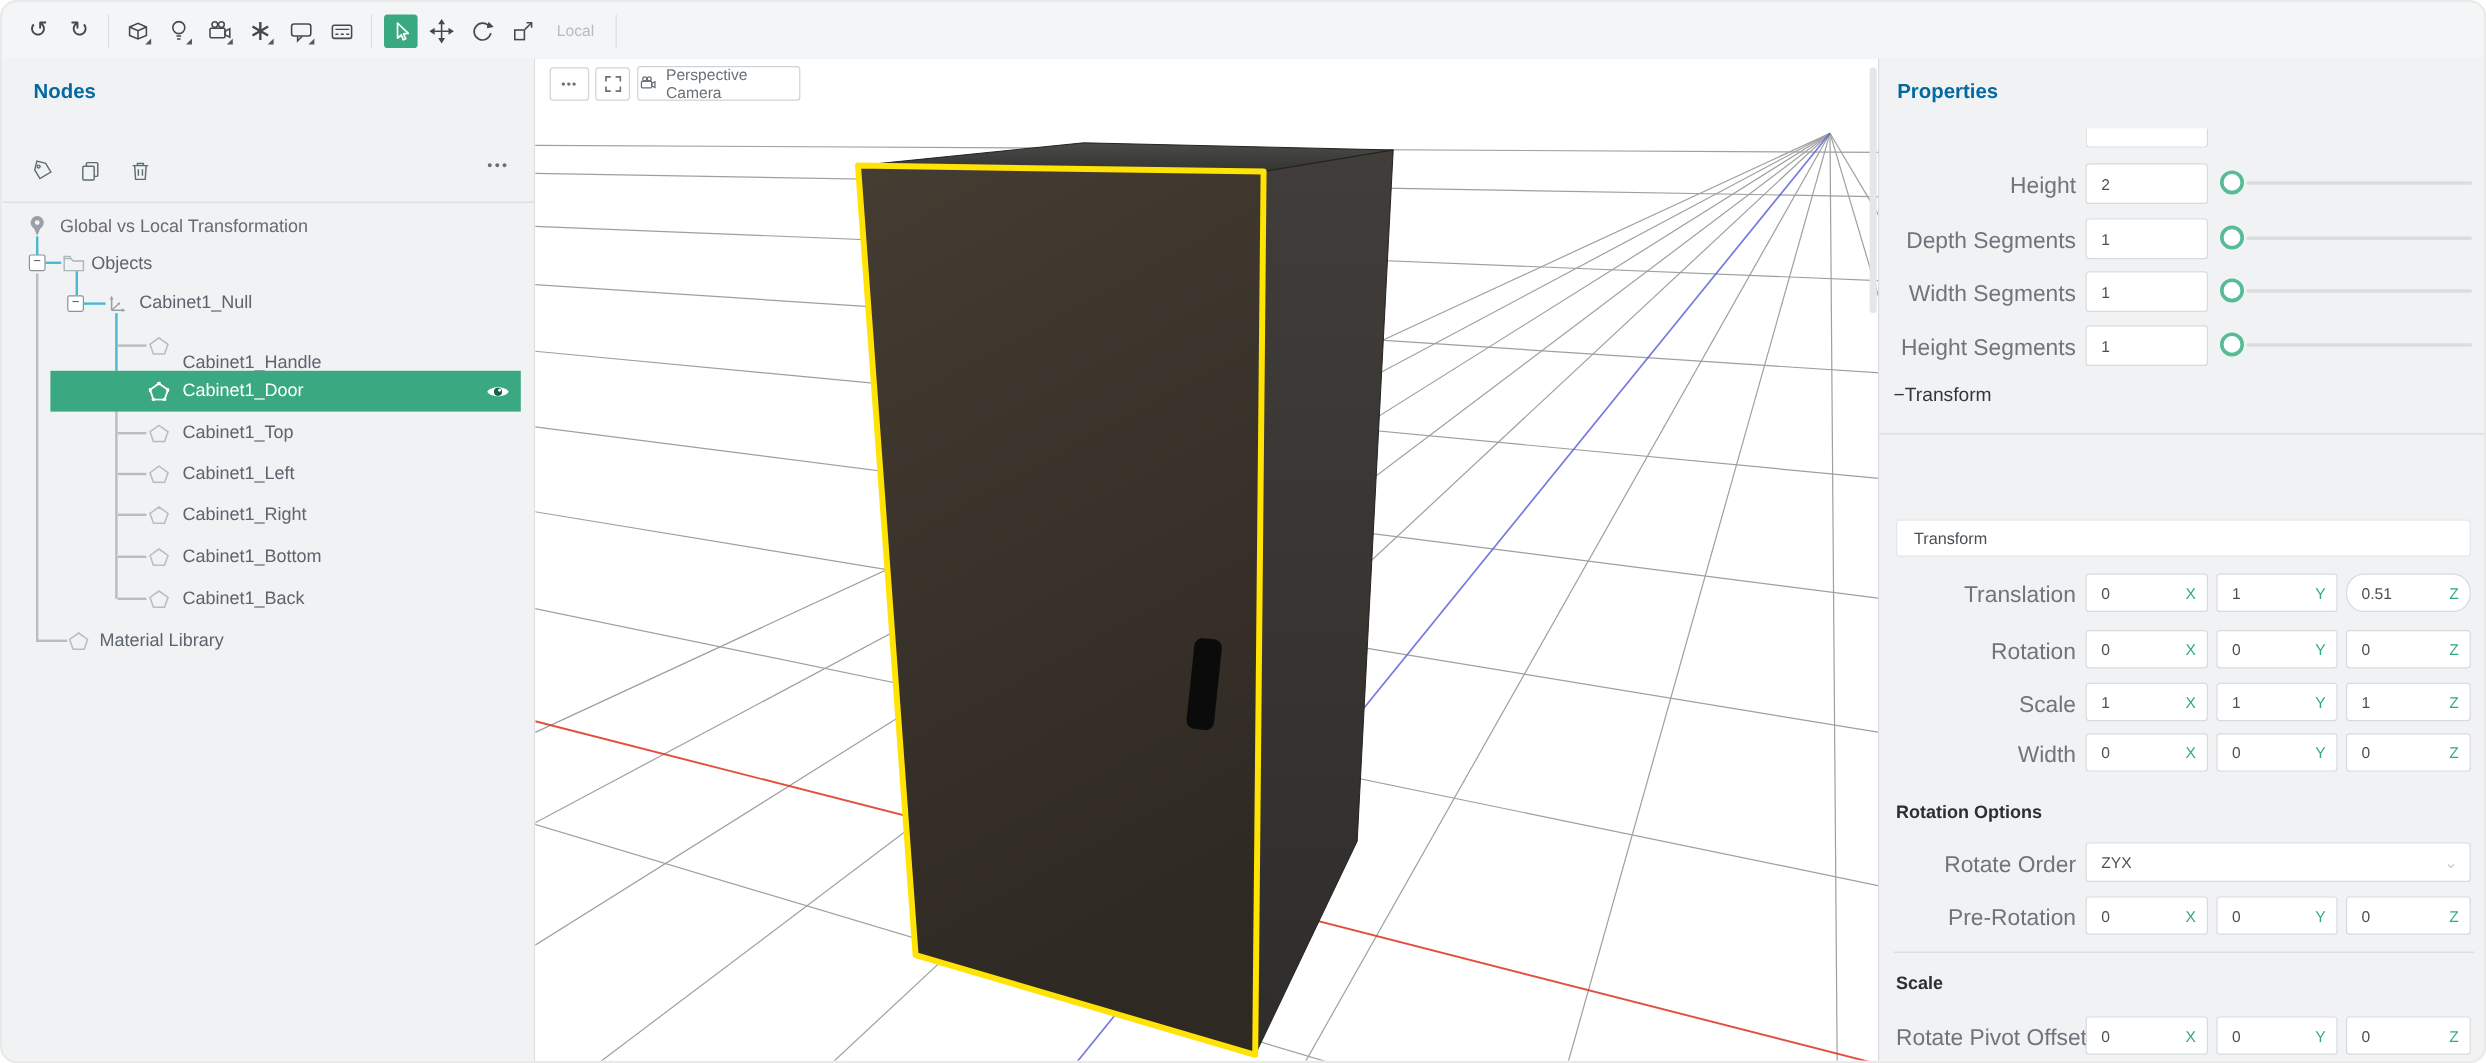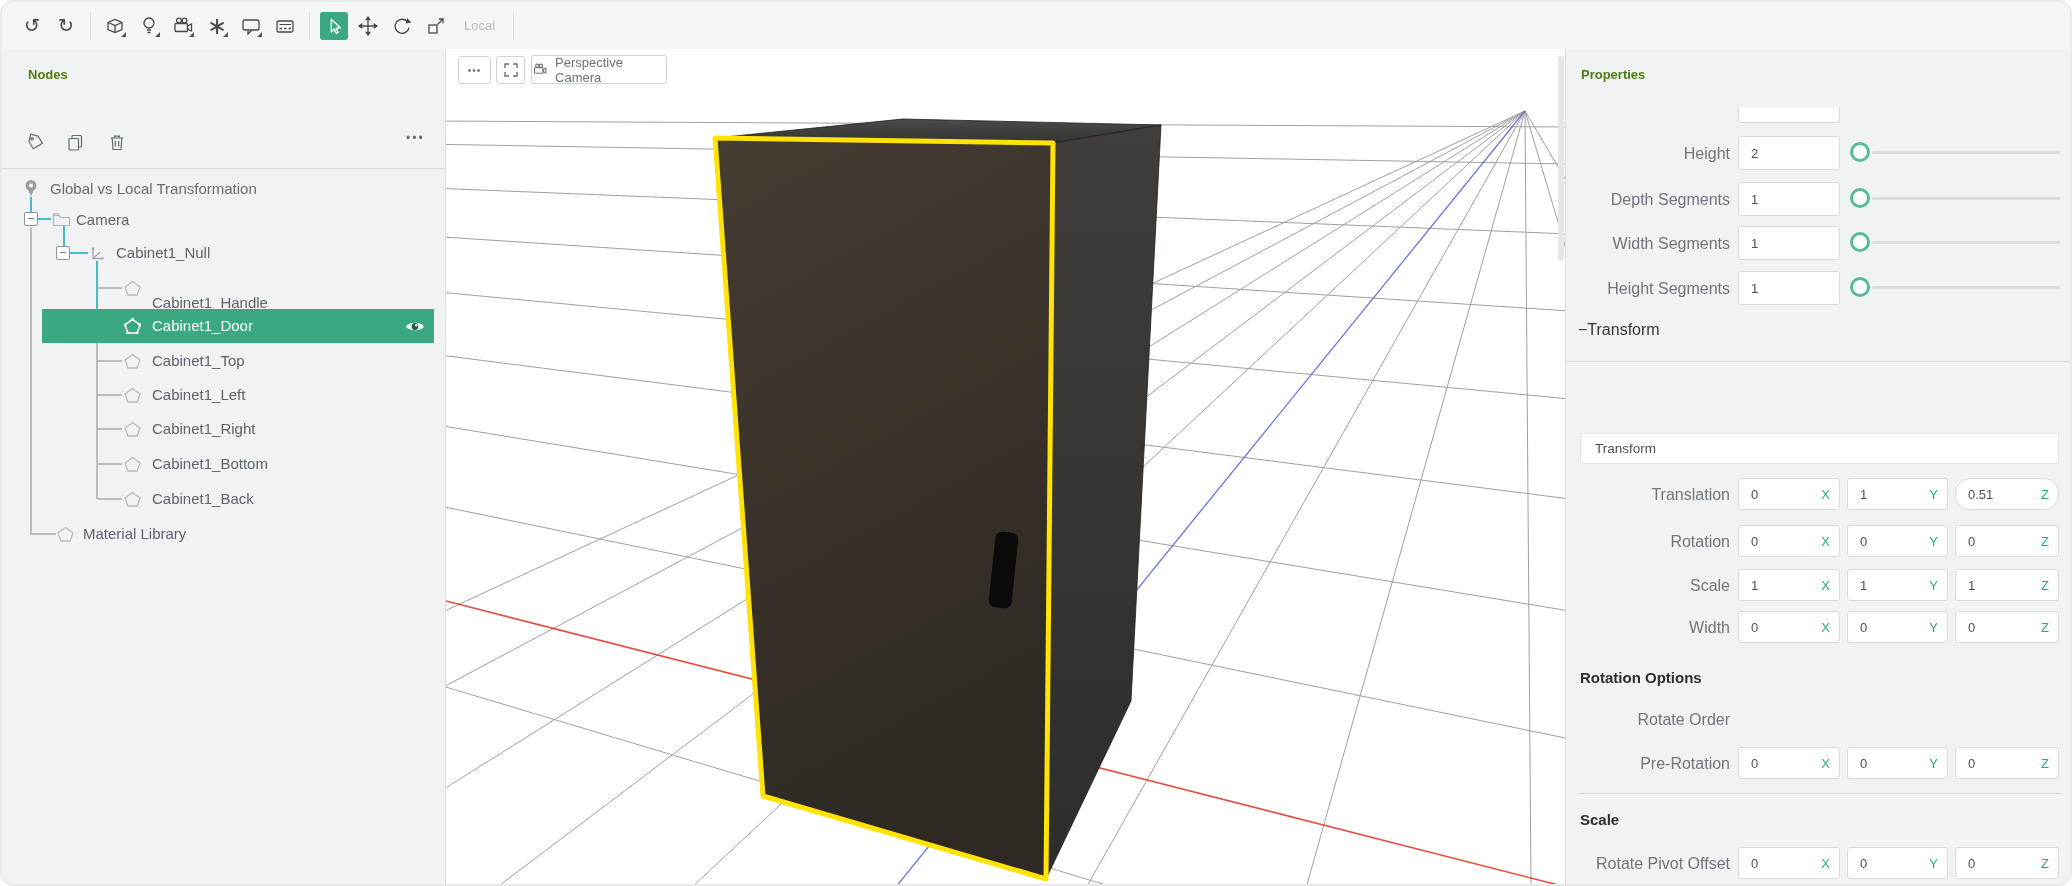--- a/index.html
+++ b/index.html
@@ -17,40 +17,40 @@
   .glyph{font-size:19px;line-height:1;color:#45494f;}
   .dd::after{content:"";position:absolute;right:3px;bottom:3px;
              border-left:5px solid transparent;border-bottom:5px solid #55595f;}
   .local-lbl{font-size:13px;color:#b8bcc1;margin:0 14px 0 8px;flex:0 0 auto;}
   
   .nodes-panel{position:absolute;left:0;top:47px;bottom:0;width:443px;background:#f1f2f4;
                border-right:1px solid #dbdde0;}
   .viewport{position:absolute;left:444px;top:47px;bottom:0;width:1124px;background:#ffffff;overflow:hidden;}
   .props-panel{position:absolute;right:0;top:47px;bottom:0;width:504px;background:#f1f2f4;
                border-left:1px solid #dbdde0;}
-  .panel-title{position:absolute;left:26px;top:18px;font-size:13px;font-weight:600;color:#4d7c0f;}
+  .panel-title{position:absolute;left:26px;top:18px;font-size:17px;font-weight:600;color:#0369a1;}
   .hr{position:absolute;height:1px;background:#d6d9dc;}
   
   .np-icon{position:absolute;width:22px;height:22px;display:flex;align-items:center;justify-content:center;}
   .np-dots{position:absolute;left:404px;top:82px;font-size:12px;letter-spacing:2px;color:#6a6f75;}
   .conn{position:absolute;}
   .conn.teal{background:#49b9d2;}
   .conn.gray{background:#b9bdc1;}
   .expander{position:absolute;width:14px;height:14px;background:#fff;border:1px solid #8d9398;
             box-sizing:border-box;border-radius:2px;font-size:11px;line-height:11px;text-align:center;color:#4a4f55;}
   .trow-label{position:absolute;font-size:15px;color:#5c646d;white-space:nowrap;}
   .sel-row{position:absolute;left:40px;top:260px;width:392px;height:34px;background:#3aa981;}
   .sel-row .trow-label{color:#fff;}
   .tree-ico{position:absolute;}
   
   .vp-btn{position:absolute;background:#fff;border:1px solid #cfd3d6;border-radius:3px;
           display:flex;align-items:center;justify-content:center;color:#6a7077;font-size:13px;gap:7px;}
   .vp-scrollbar{position:absolute;left:1112px;top:7px;width:6px;height:205px;background:#e4e6e9;border-radius:3px;}
   
-  .p-label{position:absolute;left:14px;width:150px;text-align:right;font-size:16px;color:#6f757c;white-space:nowrap;}
+  .p-label{position:absolute;left:14px;width:150px;text-align:right;font-size:19px;color:#6f757c;white-space:nowrap;}
   .gin{position:absolute;left:172px;width:102px;height:34px;box-sizing:border-box;background:#fff;
        border:1px solid #d8dbde;border-radius:3px;padding:0 8px 0 12px;font-size:13px;color:#4b5056;
        font-family:"Liberation Sans","DejaVu Sans",sans-serif;}
   .slider{position:absolute;left:284px;width:212px;height:22px;}
   .slider .knob{position:absolute;left:0;top:0;width:20px;height:20px;border-radius:50%;
                 background:#fff;border:3px solid #57bb96;box-sizing:border-box;}
   .slider .track{position:absolute;left:22px;right:2px;top:9px;height:3px;background:#dadde0;border-radius:2px;}
   .sec-head{position:absolute;left:12px;font-size:16px;color:#33373d;font-weight:500;}
   .sub-head{position:absolute;left:14px;font-size:15px;color:#2b2e33;font-weight:600;}
   .wide-btn{position:absolute;left:14px;right:11px;background:#fff;border:1px solid #e3e6e9;border-radius:3px;
@@ -206,21 +206,21 @@
         <path d="M4.8 10 L8 17.5 L11.2 10 Z" fill="#9aa0a6"></path>
         <circle cx="8" cy="6.5" r="2" fill="#f1f2f4"></circle>
     </svg>
     <span class="trow-label" style="left:48px;top:131px;color:#6b6a70;">Global vs Local Transformation</span>
 
     <div class="expander" style="left:22px;top:163px;"><span>−</span></div>
     <svg class="tree-ico" style="left:50px;top:163px;" width="19" height="15" viewBox="0 0 19 15" fill="none" stroke="#aab9b5" stroke-width="1.2">
       <path d="M1.5 3.5 H7 L9 5.5 H17.5 V13.5 H1.5 Z"></path>
         <path d="M1.5 3.5 V1.8 H6.2 L7.2 3"></path>
     </svg>
-    <span class="trow-label" style="left:74px;top:162px;">Camera</span>
+    <span class="trow-label" style="left:74px;top:162px;">Objects</span>
 
     <div class="expander" style="left:54px;top:197px;"><span>−</span></div>
     <svg class="tree-ico" style="left:86px;top:196px;" width="19" height="17" viewBox="0 0 19 17" fill="#9aa0a6" stroke="#9aa0a6" stroke-width="1.3">
       <line x1="5" y1="13.5" x2="5" y2="4"></line>
         <polygon points="5,1.5 3.4,4.5 6.6,4.5" stroke="none"></polygon>
       <line x1="5" y1="13.5" x2="14" y2="13.5"></line>
         <polygon points="16.5,13.5 13.5,11.9 13.5,15.1" stroke="none"></polygon>
       <line x1="5" y1="13.5" x2="10.5" y2="8.5" stroke-width="1.1"></line>
         <polygon points="12.3,6.8 9.6,7.8 11.4,9.6" stroke="none"></polygon>
     </svg>
@@ -443,20 +443,24 @@
         <span class="val">0</span>
         <span class="ax">Y</span>
       </div>
     <div class="xyz cz" style="top:562px;">
         <span class="val">0</span>
         <span class="ax">Z</span>
       </div>
 
     <div class="sub-head" style="top:620px;">Rotation Options</div>
     <span class="p-label" style="top:662px;">Rotate Order</span>
+    <div class="sel-box" style="top:653px;">
+      <span>ZYX</span>
+      <span class="chev">⌄</span>
+    </div>
     <span class="p-label" style="top:706px;">Pre-Rotation</span>
     <div class="xyz cx" style="top:698px;">
         <span class="val">0</span>
         <span class="ax">X</span>
       </div>
     <div class="xyz cy" style="top:698px;">
         <span class="val">0</span>
         <span class="ax">Y</span>
       </div>
     <div class="xyz cz" style="top:698px;">

